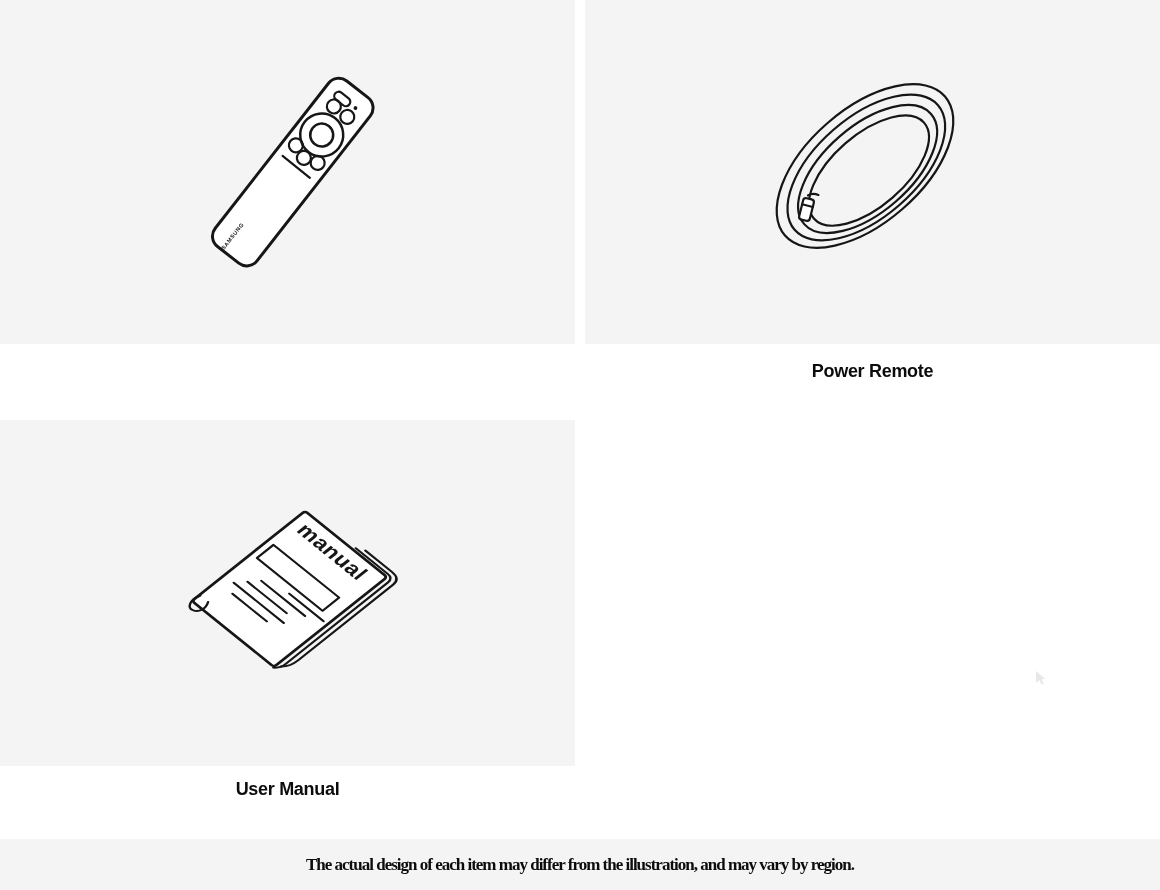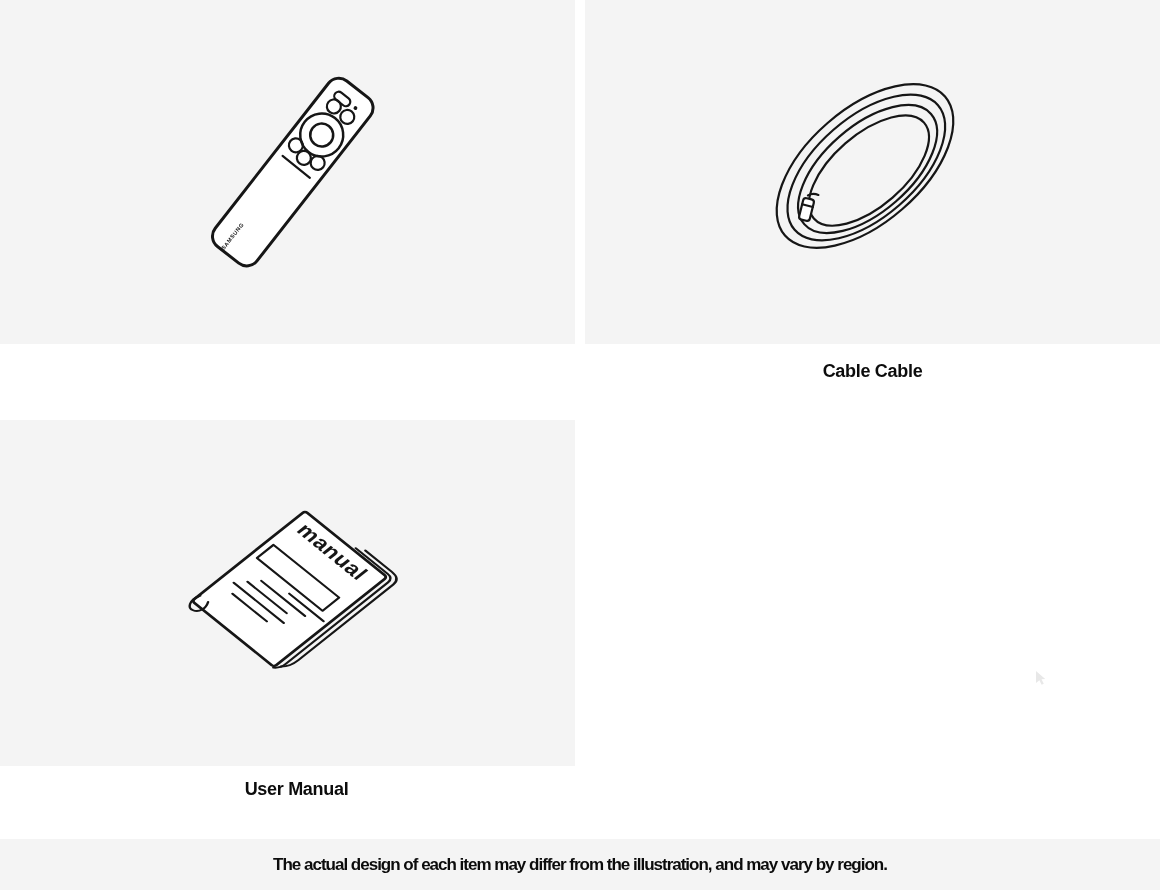--- a/index.html
+++ b/index.html
@@ -35,34 +35,35 @@
     width:575px;
     text-align:center;
     font-size:18px;
     font-weight:700;
     letter-spacing:-0.3px;
     color:var(--text);
     line-height:22px;
   }
   .label-remote{left:0;top:358px;}
   .label-cable{left:585px;top:360px;}
-  .label-manual{left:9px;top:778px;}
+  .label-manual{left:0;top:778px;}
   .footer-bar{
     position:absolute;
     left:0;top:839px;
     width:1160px;height:51px;
     background:var(--footer-bg);
     display:flex;align-items:center;justify-content:center;
   }
   .footer-note{
     font-size:17px;
     font-weight:700;
     letter-spacing:-1px;
     color:var(--text);
     margin:1px;
+    font-family:Liberation Serif, serif;
   }
   .cursor-mark{position:absolute;left:1035px;top:671px;}
   
   .ln{fill:none;stroke:var(--line);stroke-width:2.2;stroke-linecap:round;stroke-linejoin:round;}
   .ln25{fill:none;stroke:var(--line);stroke-width:2.5;stroke-linecap:round;stroke-linejoin:round;}
   .body-outline{fill:#ffffff;stroke:var(--line);stroke-width:3;stroke-linejoin:round;}
   .cover-outline{fill:#ffffff;stroke:var(--line);stroke-width:2.8;stroke-linejoin:round;}
   .plug{fill:#ffffff;stroke:var(--line);stroke-width:2.2;stroke-linejoin:round;}
   .dotfill{fill:var(--line);stroke:none;}
   .brand-text{
@@ -120,21 +121,21 @@
       </g>
 
       <g transform="translate(221.5,209.5) rotate(14)">
         <path class="ln" d="M -2,-14 Q 2,-18 8,-17"></path>
         <rect class="plug" x="-5.5" y="-11" width="11" height="22" rx="3"></rect>
         <line class="ln" x1="-5.5" y1="-4" x2="5.5" y2="-4" stroke-width="1.8"></line>
       </g>
     </svg>
   </section>
 
-  <div class="item-label label-cable">Cable Cable</div>
+  <div class="item-label label-cable">Power Remote</div>
 
   <section class="cell cell-manual">
     <svg width="575" height="346" viewBox="0 0 575 346">
       <g transform="matrix(0.7533,-0.6,0.781,0.6286,192,181)">
 
         <path class="ln" d="M 153,62 L 153,103 Q 153,110 146,110 L 10,110 Q 3,110 -1,105"></path>
         <path class="ln" d="M 157.5,70 L 157.5,104 Q 157.5,115 148,115 L 22,115 Q 11,115 5,109"></path>
 
         <rect class="cover-outline" x="0" y="0" width="150" height="105" rx="3"></rect>
 

